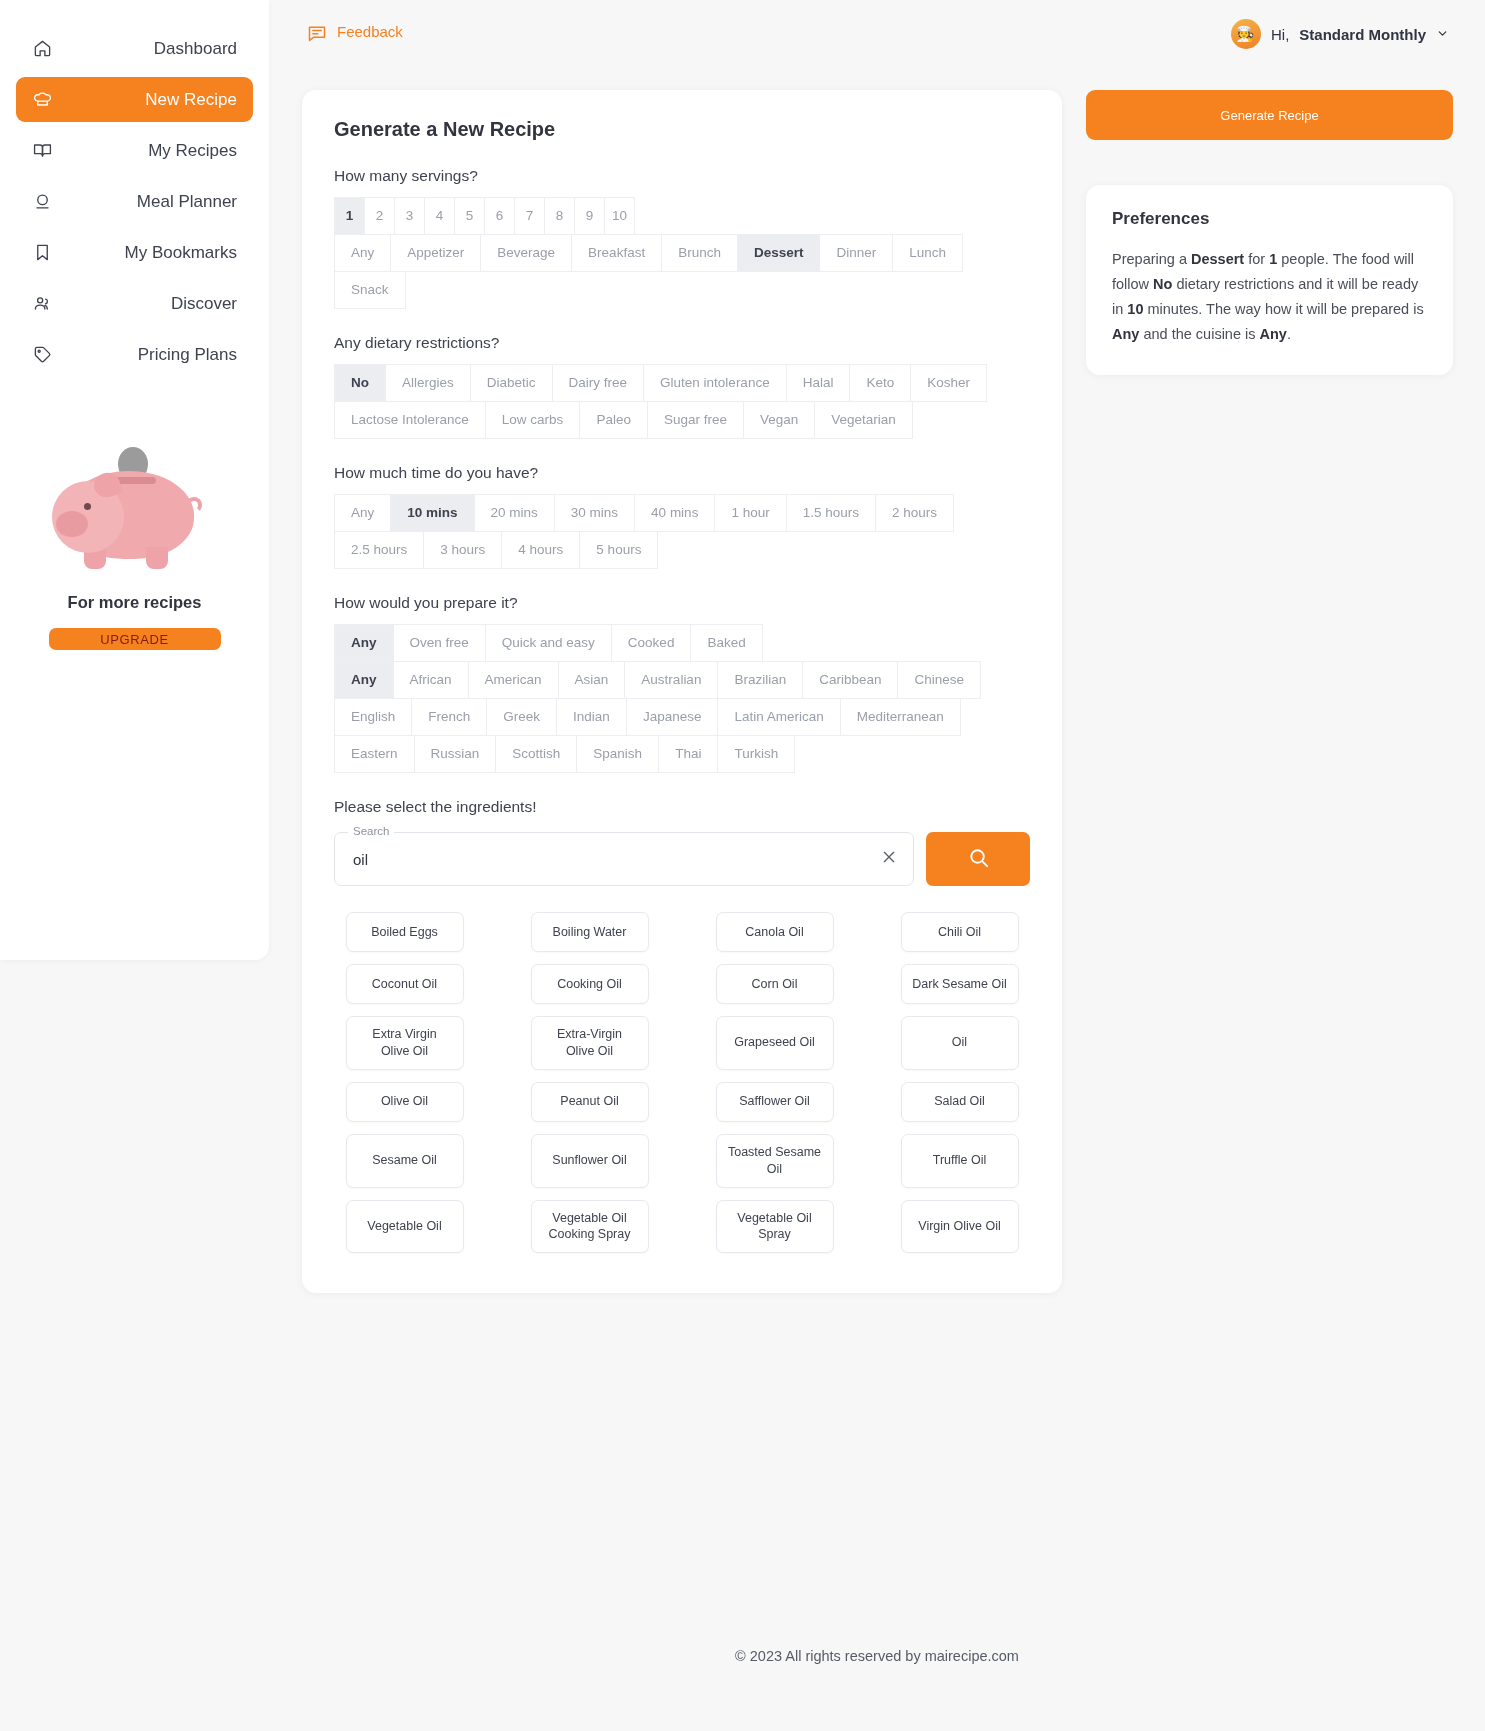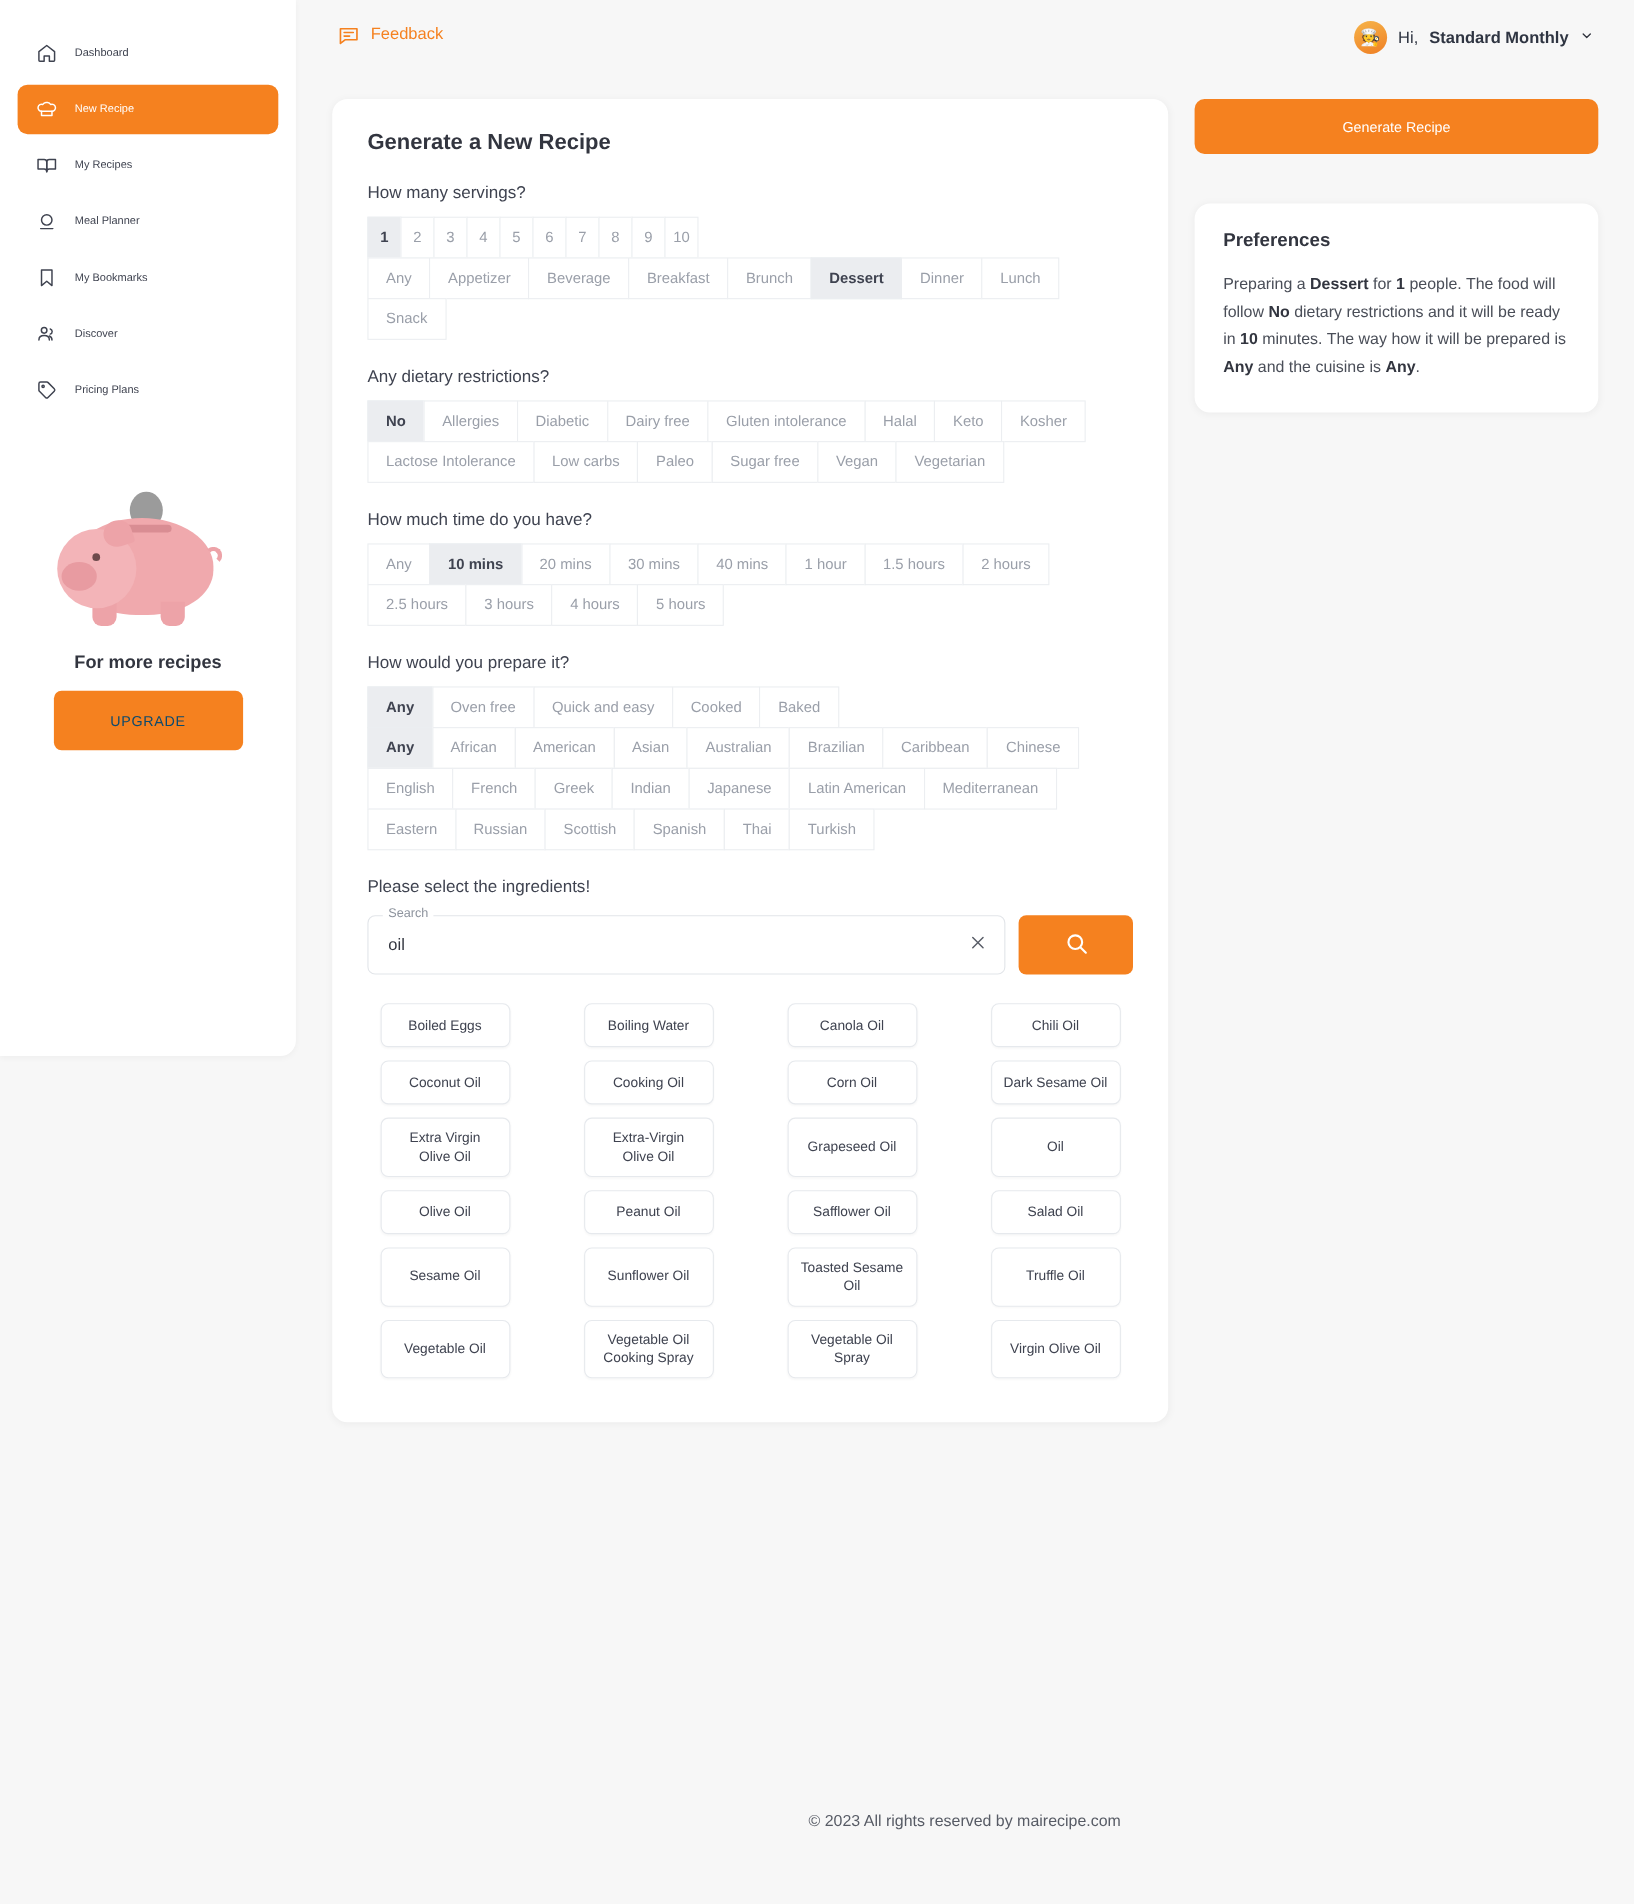--- a/index.html
+++ b/index.html
@@ -49,23 +49,24 @@
 
   .nav { margin-top: 26px; }
   .nav-item {
     display: flex;
     align-items: center;
     gap: 16px;
     height: 45px;
     margin: 6px 16px;
     padding: 0 16px;
     border-radius: 9px;
-    font-size: 10px;
+    font-size: 17px;
     color: #3f4350;
     cursor: pointer;
+    justify-content: space-between;
   }
   .nav-item .ic { width: 20px; height: 20px; display:flex; align-items:center; justify-content:center; }
   .nav-item.active {
     background: #f5811f;
     color: #fff;
   }
   .nav-item.active svg { stroke: #fff; }
 
   .promo {
     margin-top: 52px;
@@ -146,23 +147,23 @@
   }
   .promo-text {
     margin-top: 14px;
     font-size: 16.5px;
     font-weight: 700;
     color: #32353f;
   }
   .upgrade-btn {
     display: block;
     margin: 16px auto 12px;
-    width: 172px; height: 54px;
+    width: 172px; height: 22px;
     background: #f5811f;
-    color: #0c4a6e;
+    color: #7f1d1d;
     border: none;
     border-radius: 7px;
     font-size: 13px;
     letter-spacing: 0.6px;
     cursor: pointer;
     font-family: inherit;
   }
 
   
   .topbar {

